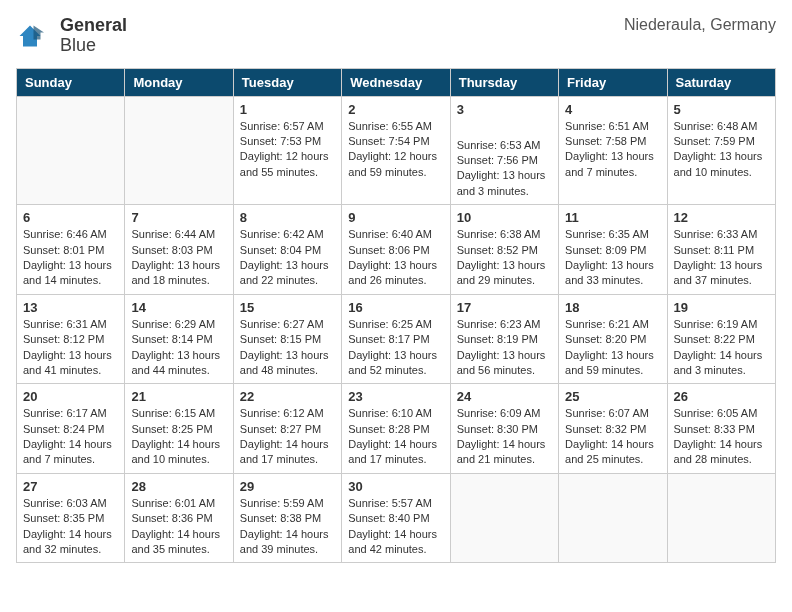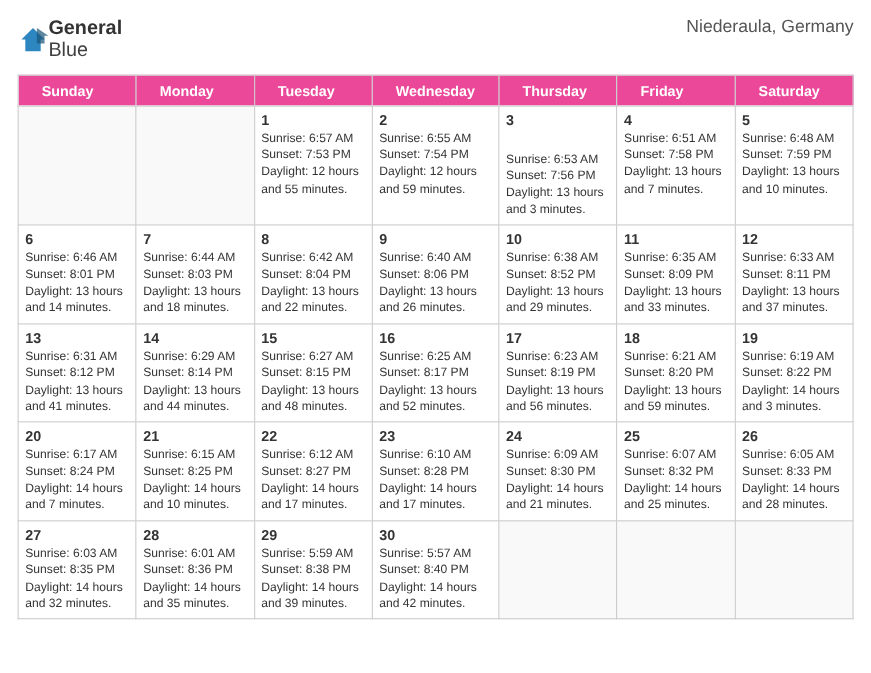--- a/index.html
+++ b/index.html
@@ -12,21 +12,21 @@
     }
     .header-area {
       display: flex;
       justify-content: space-between;
       align-items: flex-start;
       margin-bottom: 12px;
     }
     .logo {
       display: flex;
       align-items: center;
-      gap: 0;
+      gap: 16px;
     }
     .logo-text {
       display: flex;
       flex-direction: column;
       line-height: 1.1;
     }
     .logo-icon {
       width: 28px;
       height: 28px;
     }
@@ -41,24 +41,24 @@
     .location-title {
       font-size: 16px;
       color: #555;
     }
     .calendar {
       width: 100%;
       border-collapse: collapse;
       border: 1px solid #ccc;
     }
     .calendar th {
-      background-color: #ec4899;
+      background-color: #0c4a6e;
       color: #fff;
       text-align: left;
-      padding: 6px 21px;
+      padding: 6px 8px;
       font-size: 13px;
       font-weight: bold;
       border: 1px solid #ccc;
     }
     .calendar td {
       vertical-align: top;
       border: 1px solid #ccc;
       padding: 5px 6px;
       width: 107px;
       min-height: 85px;

